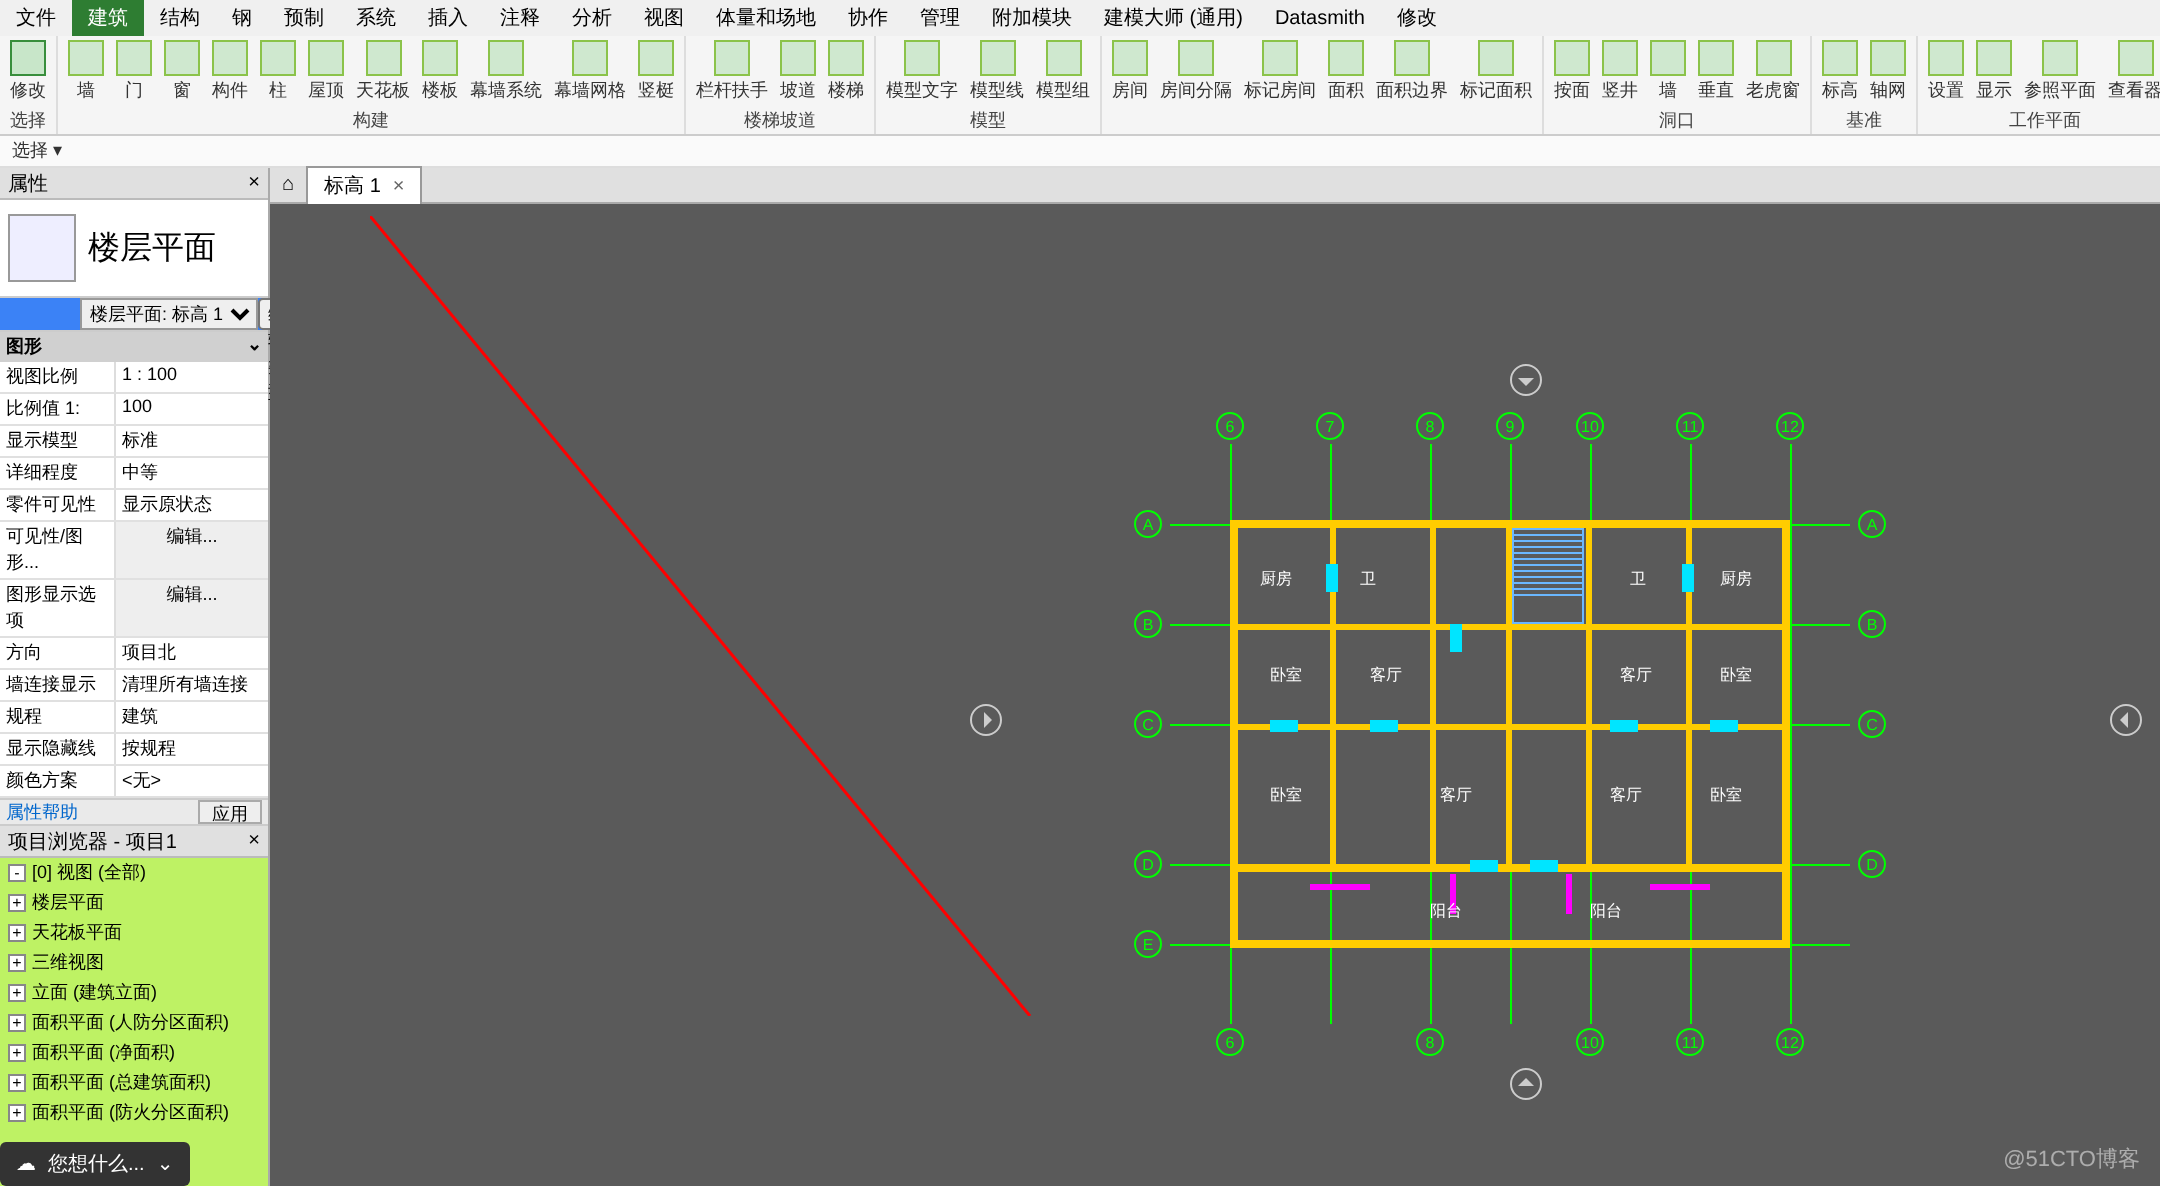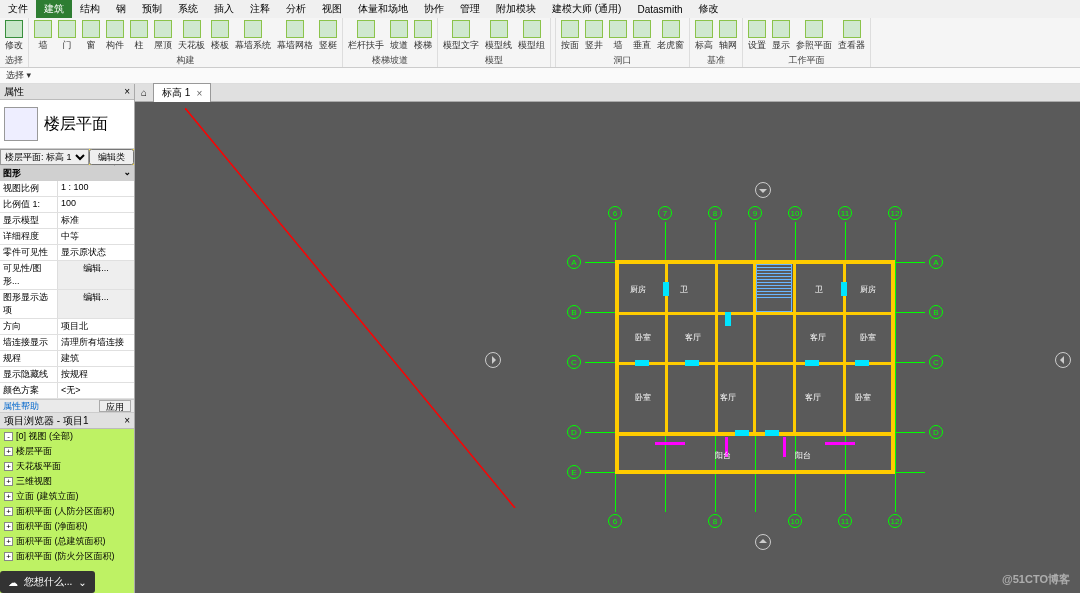--- a/index.html
+++ b/index.html
@@ -15,21 +15,21 @@
 .rbtn .ico { width: 18px; height: 18px; background: #cfe8cf; border: 1px solid #8bc34a; margin-bottom: 1px; }
 .rbtn.sel .ico { background: #c8e6c9; border-color: #388e3c; }
 .rbtn .lbl { font-size: 9px; color: #333; white-space: nowrap; }
 .selectbar { height: 16px; background: #fafafa; border-bottom: 1px solid #ddd; font-size: 9px; padding: 1px 6px; color: #333; }
 .main { display: flex; height: 509px; }
 .left { width: 135px; display: flex; flex-direction: column; background: #f0f0f0; border-right: 1px solid #aaa; }
 .panel-hdr { height: 16px; background: #e0e0e0; border-bottom: 1px solid #bbb; font-size: 10px; padding: 1px 4px; display: flex; justify-content: space-between; align-items: center; }
 .panel-hdr .x { cursor: pointer; }
 .props-top { height: 48px; display: flex; align-items: center; padding: 4px; background: #fff; }
 .props-top .thumb { width: 34px; height: 34px; border: 1px solid #999; background: #eef; margin-right: 6px; }
-.props-sel { height: 18px; display: flex; font-size: 9px; background: #fde047; border-top: 1px solid #ccc; border-bottom: 1px solid #ccc; }
+.props-sel { height: 18px; display: flex; font-size: 9px; background: #3b82f6; border-top: 1px solid #ccc; border-bottom: 1px solid #ccc; padding-left: 40px; }
 .props-sel select { flex: 1; font-size: 9px; border: 1px solid #999; }
 .props-sel button { font-size: 9px; padding: 0 3px; }
 .props-grid { flex: 0 0 auto; background: #fff; font-size: 9px; overflow-y: auto; }
 .pgrp { background: #d0d0d0; padding: 1px 3px; font-weight: bold; display: flex; justify-content: space-between; }
 .prow { display: flex; border-bottom: 1px solid #e0e0e0; }
 .prow .pk { width: 58px; padding: 1px 3px; border-right: 1px solid #ddd; }
 .prow .pv { flex: 1; padding: 1px 3px; }
 .prow .pv.btn { background: #eee; text-align: center; cursor: pointer; }
 .helpbar { height: 14px; background: #eaeaea; font-size: 9px; display: flex; justify-content: space-between; padding: 0 3px; border-top: 1px solid #ccc; border-bottom: 1px solid #ccc; }
 .browser { flex: 1; background: #bef264; font-size: 9px; overflow-y: auto; }
@@ -46,21 +46,21 @@
 .gridln { position: absolute; background: #00ff00; }
 .gbub { position: absolute; width: 14px; height: 14px; border-radius: 50%; border: 1px solid #0f0; color: #0f0; font-size: 8px; display: flex; align-items: center; justify-content: center; background: #5a5a5a; }
 .elev { position: absolute; width: 16px; height: 16px; border-radius: 50%; border: 1px solid #ccc; display: flex; align-items: center; justify-content: center; }
 .elev::after { content: ""; width: 0; height: 0; border: 4px solid transparent; }
 .elev.n::after { border-top-color: #ccc; margin-top: 6px; }
 .elev.s::after { border-bottom-color: #ccc; margin-bottom: 6px; }
 .elev.e::after { border-left-color: #ccc; margin-left: 6px; }
 .elev.w::after { border-right-color: #ccc; margin-right: 6px; }
 .redline { position: absolute; left: 50px; top: 6px; width: 380px; height: 400px; pointer-events: none; }
 .statusbtn { position: absolute; bottom: 0; left: 0; height: 22px; background: #333; color: #fff; font-size: 10px; display: flex; align-items: center; padding: 0 8px; border-radius: 3px; gap: 6px; }
-.watermark { position: absolute; bottom: 6px; right: 10px; color: rgba(255,255,255,0.5); font-size: 11px; font-weight: bold; }
+.watermark { position: absolute; bottom: 6px; right: 10px; color: rgba(255,255,255,0.5); font-size: 11px; }
 .room-lbl { position: absolute; color: #fff; font-size: 8px; }
 .innerwall { position: absolute; background: #ffcc00; }
 .door { position: absolute; background: #00e5ff; }
 .stair { position: absolute; border: 1px solid #6ab7ff; }
 .stair .step { height: 3px; border-bottom: 1px solid #6ab7ff; }
 .mag { position: absolute; background: #ff00ff; }
 </style>
 </head>
 <body>
 
@@ -171,20 +171,46 @@
           <div class="lbl">模型线</div>
         </div>
         <div class="rbtn">
           <div class="ico"></div>
           <div class="lbl">模型组</div>
         </div>
       </div>
       <div class="glabel">模型</div>
     </div>
     <div class="rgroup">
+      <div class="icons">
+        <div class="rbtn">
+          <div class="ico"></div>
+          <div class="lbl">房间</div>
+        </div>
+        <div class="rbtn">
+          <div class="ico"></div>
+          <div class="lbl">房间分隔</div>
+        </div>
+        <div class="rbtn">
+          <div class="ico"></div>
+          <div class="lbl">标记房间</div>
+        </div>
+        <div class="rbtn">
+          <div class="ico"></div>
+          <div class="lbl">面积</div>
+        </div>
+        <div class="rbtn">
+          <div class="ico"></div>
+          <div class="lbl">面积边界</div>
+        </div>
+        <div class="rbtn">
+          <div class="ico"></div>
+          <div class="lbl">标记面积</div>
+        </div>
+      </div>
     </div>
     <div class="rgroup">
       <div class="icons">
         <div class="rbtn">
           <div class="ico"></div>
           <div class="lbl">按面</div>
         </div>
         <div class="rbtn">
           <div class="ico"></div>
           <div class="lbl">竖井</div>

